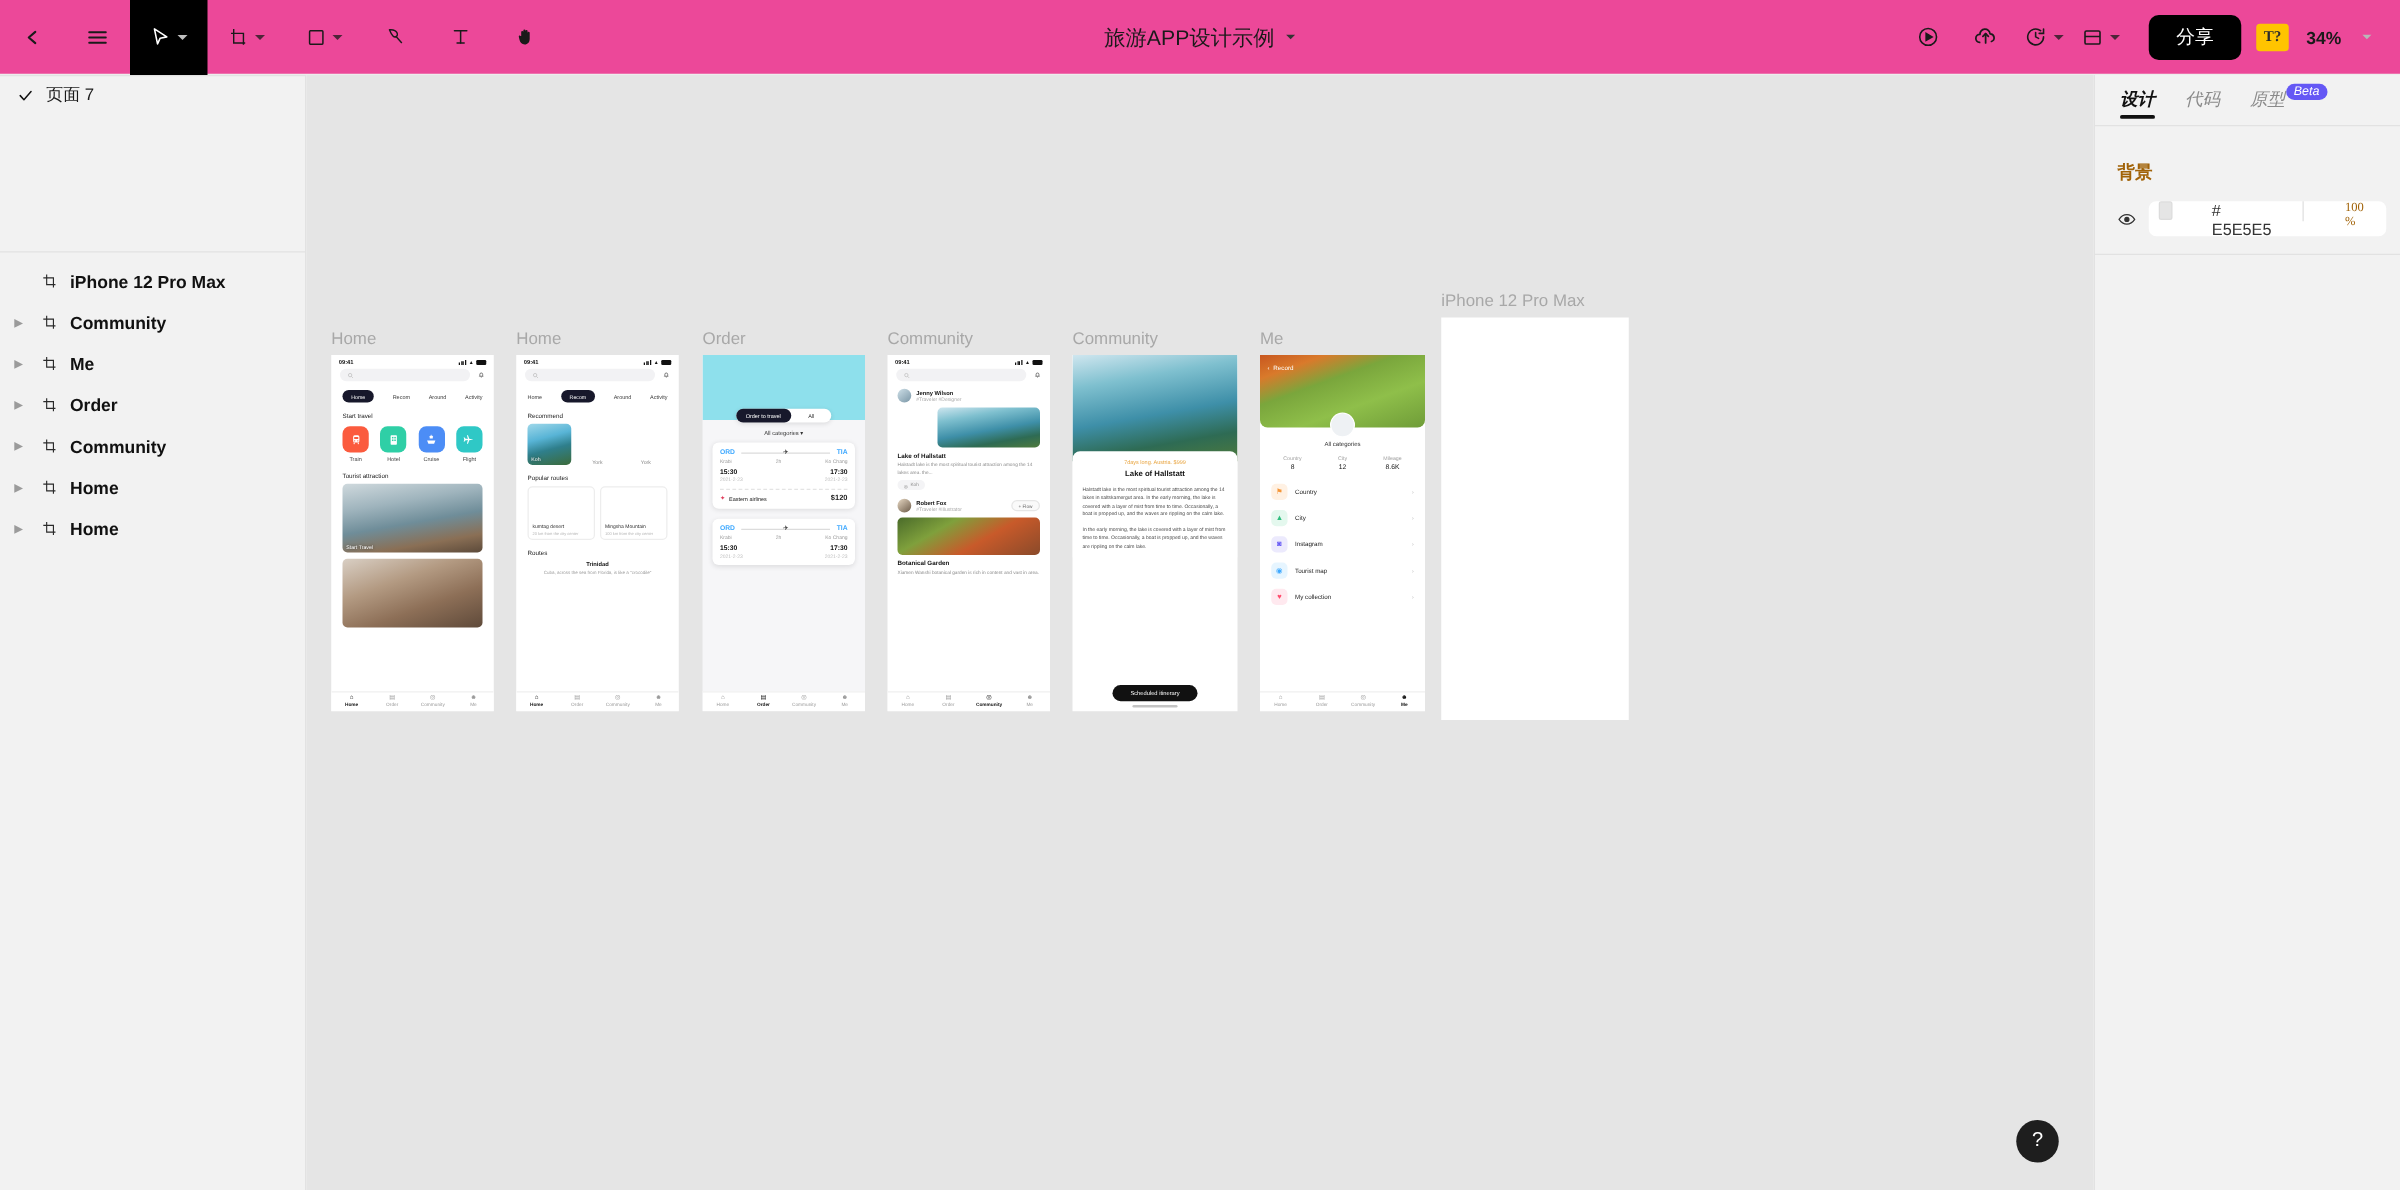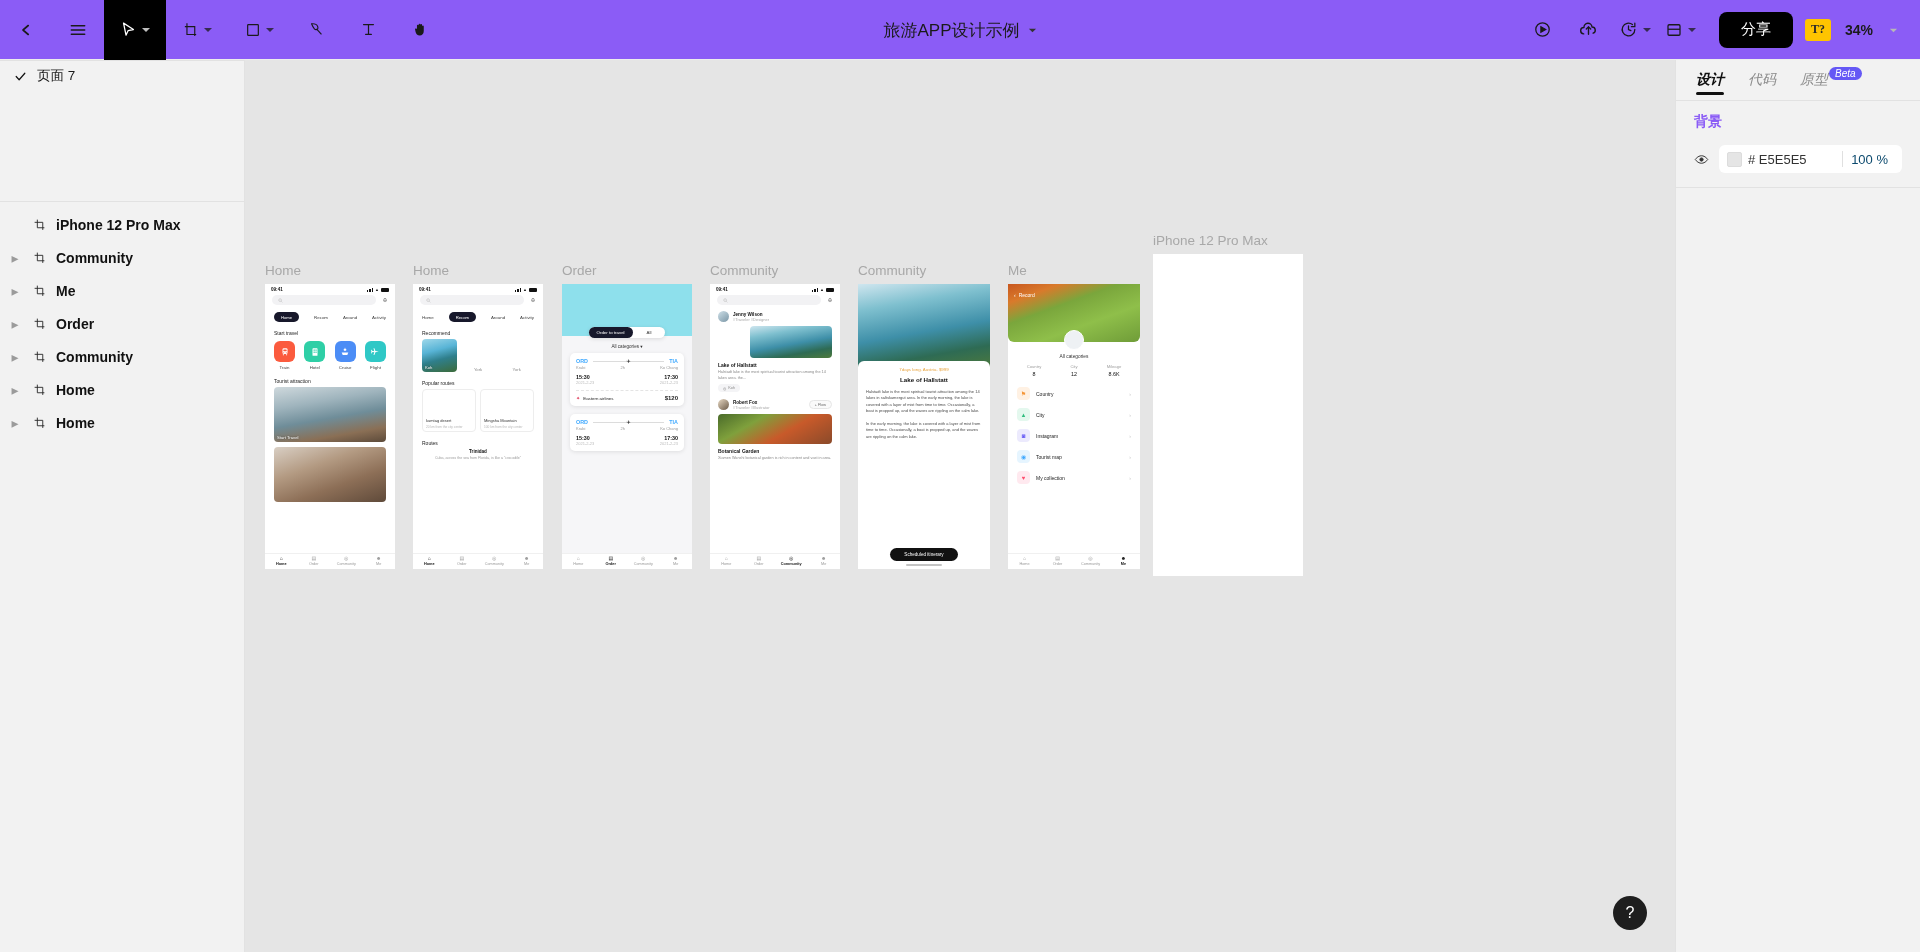--- a/index.html
+++ b/index.html
@@ -5,21 +5,21 @@
   * { box-sizing: border-box; margin: 0; padding: 0; }
   html, body {
     width: 1920px; height: 952px;
     font-family: "Liberation Sans", "DejaVu Sans", sans-serif;
     background: #ffffff; overflow: hidden;
   }
   .app { width: 1920px; height: 952px; display: flex; flex-direction: column; }
 
   
   .topbar {
-    height: 60px; flex: 0 0 60px; background: #8b5cf6;
+    height: 60px; flex: 0 0 60px; background: #ec4899;
     display: flex; align-items: center; position: relative;
     border-bottom: 1px solid #ededed;
   }
   .tb-left { display: flex; align-items: center; height: 60px; }
   .tb-btn {
     width: 52px; height: 60px; display: flex; align-items: center;
     justify-content: center; cursor: pointer; color: #1a1a1a;
   }
   .tb-btn.active { background: #000000; color: #ffffff; }
   .tb-btn.wide { width: 62px; }
@@ -187,34 +187,34 @@
   }
   .rtabs { display:flex; height:40px; align-items:stretch; padding-left:8px; }
   .rtab { padding: 0 12px; font-size:14px; color:#8a8a8a; display:flex;
     align-items:center; position:relative; cursor:pointer;font-style:italic; }
   .rtab.active { color:#111; font-weight:700; }
   .rtab.active::after { content:""; position:absolute; left:12px; right:12px;
     bottom:5px; height:3px; background:#111; border-radius:2px; }
   .beta { background:#6558f5; color:#fff; font-size:10px; border-radius:8px;
     padding:1px 6px; margin-left:1px; align-self:flex-start; margin-top:7px; }
   .rsec { padding: 12px 18px 14px; }
-  .rsec-h { font-size:14px; font-weight:700; color:#8b5cf6; margin-bottom:14px;
-    display:flex; align-items:center; }
+  .rsec-h { font-size:14px; font-weight:700; color:#a16207; margin-bottom:14px;
+    display:flex; align-items:center;margin-top:16px; }
   .rsec-h .plus { margin-left:auto; cursor:pointer; font-weight:400; font-size:20px; color:#333; }
   .fill-row { display:flex; align-items:center; gap:10px; }
   .eye { color:#333; cursor:pointer; display:flex; }
   .fill-input {
     flex:1; background:#fff; border-radius:6px; height:28px;
-    display:flex; align-items:center; padding: 0 4px; cursor:pointer;
+    display:flex; padding: 0 4px; cursor:pointer;gap:25px;
   }
   .swatch { width:15px; height:15px; background:#E5E5E5; border:1px solid #dcdcdc;
     border-radius:2px; margin: 0 6px 0 4px; }
   .hexval { font-size:13px; color:#333; }
   .divv { width:1px; height:16px; background:#e0e0e0; margin: 0 8px 0 auto; }
-  .pctval { font-size:13px; color:#0c4a6e; padding-right:10px; }
+  .pctval { font-size:10px; color:#a16207; padding-right:10px;font-family:Liberation Serif, serif; }
   .rdiv { height:1px; background:#e2e2e2; }
 
   .help-btn {
     position:absolute; right:28px; bottom:22px; width:34px; height:34px;
     border-radius:50%; background:#1e1e1e; color:#fff; display:flex;
     align-items:center; justify-content:center; font-size:16px; cursor:pointer;
   }
 </style>
 </head>
 <body>

